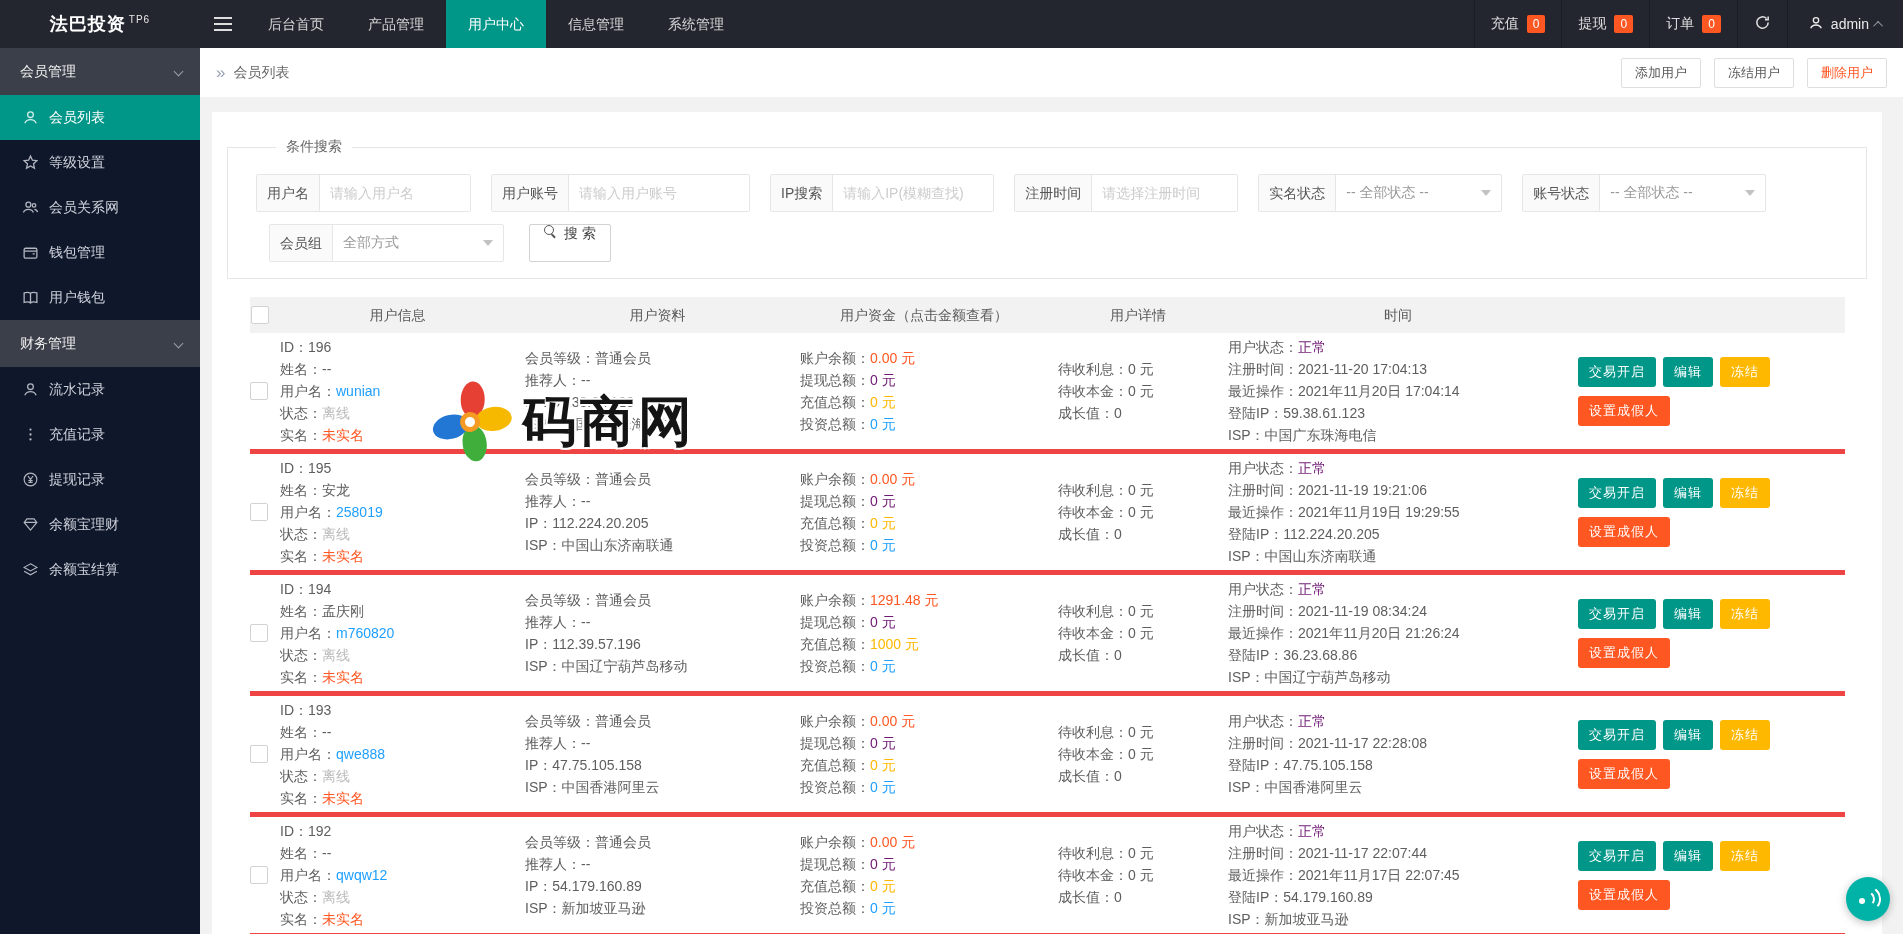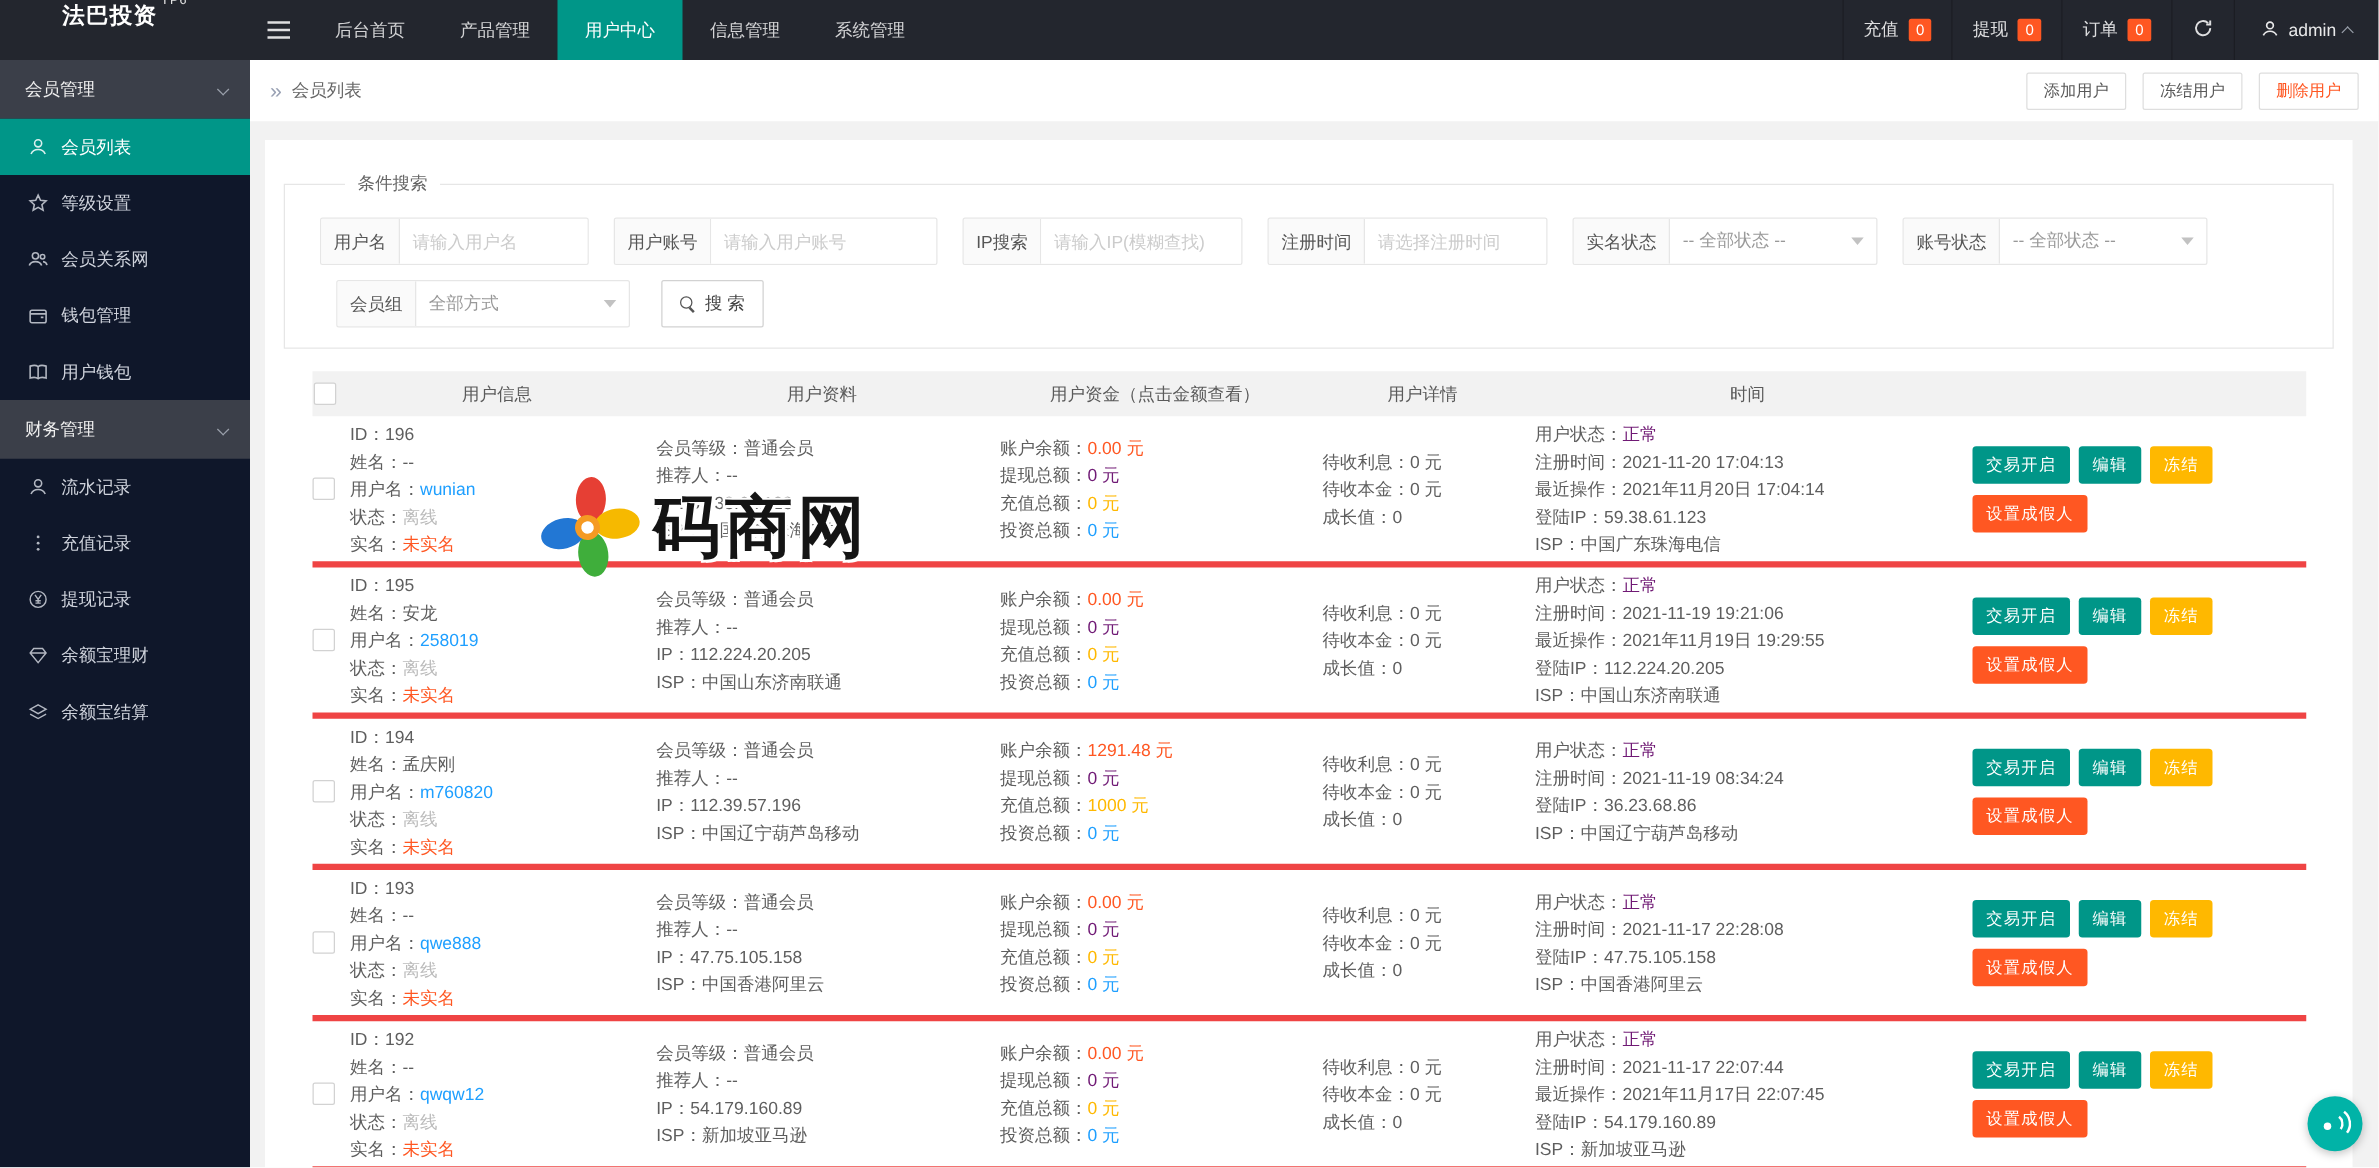--- a/index.html
+++ b/index.html
@@ -2,21 +2,21 @@
 <html style="--accent: #009688;"><head>
 <meta charset="utf-8">
 <style>
   * { box-sizing: border-box; margin: 0; padding: 0; }
   html,body { width:1903px; height:934px; }
   body { font-family:"Liberation Sans","DejaVu Sans",sans-serif; font-size:14px; color:#5e5e5e; overflow:hidden; }
   .app { position:relative; width:1903px; height:934px; background:#f2f2f2; overflow:hidden; }
 
   
   .navbar { position:absolute; top:0; left:0; right:0; height:48px; background:#23262e; display:flex; align-items:stretch; z-index:20; }
-  .logo { width:200px; display:flex; justify-content:center; color:#fff; font-size:18px; font-weight:bold; letter-spacing:1px; }
+  .logo { width:200px; display:flex; align-items:center; justify-content:center; color:#fff; font-size:18px; font-weight:bold; letter-spacing:1px; }
   .logo sup { font-size:10px; font-weight:normal; margin-left:3px; transform:translateY(-5px); color:#e8e8e8; }
   .nav-left { display:flex; align-items:stretch; flex:1; }
   .hamburger { width:46px; display:flex; flex-direction:column; justify-content:center; align-items:center; gap:4px; cursor:pointer; }
   .hamburger i { display:block; width:18px; height:2px; background:rgba(255,255,255,.85); }
   .nav-menu { display:flex; align-items:stretch; list-style:none; }
   .nav-item { padding:0 22px; line-height:48px; color:rgba(255,255,255,.8); cursor:pointer; }
   .nav-item.active { background:#009688; color:#fff; }
   .nav-right { display:flex; align-items:stretch; }
   .nav-stat { display:flex; align-items:center; padding:0 16px; border-left:1px solid rgba(0,0,0,.22); color:rgba(255,255,255,.85); cursor:pointer; }
   .badge { display:inline-block; margin-left:8px; background:#FF5722; color:#fff; font-size:12px; line-height:18px; padding:0 6px; border-radius:2px; }
@@ -49,21 +49,21 @@
   fieldset.search-set legend { margin-left:20px; padding:0 10px; color:#666; font-size:14px; }
   .card { padding-top:26px; }
   .f-row { display:flex; gap:20px; align-items:center; }
   .f-row + .f-row { margin-top:12px;padding-left:13px; }
   .igroup { display:inline-flex; height:38px; border:1px solid #e6e6e6; border-radius:2px; overflow:hidden; }
   .igroup .ilabel { background:#fafafa; border-right:1px solid #e6e6e6; padding:0 10px; line-height:36px; color:#565656; white-space:nowrap; }
   .igroup input { border:0; outline:0; padding:0 10px; font-size:14px; color:#666; font-family:inherit; }
   .igroup input::placeholder { color:#ccc; }
   .isel { display:inline-flex; align-items:center; padding:0 10px; color:#999; cursor:pointer; position:relative; }
   .isel .caret { margin-left:auto; width:0; height:0; border-left:5px solid transparent; border-right:5px solid transparent; border-top:6px solid #c2c2c2; }
-  .search-btn { height:38px; padding:0 14px; background:#fff; border:1px solid #d2d2d2; border-radius:2px; display:inline-flex; align-items:center; color:#444; font-size:14px; cursor:pointer; margin-left:5px; }
+  .search-btn { height:38px; padding:0 14px; background:#fff; border:1px solid #d2d2d2; border-radius:2px; display:inline-flex; align-items:flex-start; color:#444; font-size:14px; cursor:pointer; margin-left:5px; }
   .mag { position:relative; width:13px; height:13px; margin-right:7px; }
   .mag::before { content:""; position:absolute; width:8px; height:8px; border:1.5px solid #555; border-radius:50%; left:0; top:0; }
   .mag::after { content:""; position:absolute; width:5px; height:1.5px; background:#555; transform:rotate(45deg); left:7px; top:10px; }
 
   
   .tbl { margin:18px 37px 0 38px; }
   .thead { display:flex; align-items:center; height:36px; background:#f2f2f2; color:#5a5a5a; }
   .trow { display:flex; min-height:121px; border-bottom:5px solid #ef4444; }
   .col { padding-right:10px; display:flex; flex-direction:column; justify-content:center; line-height:22px; }
   .c-check { width:30px; justify-content:center; align-items:flex-start; }
@@ -457,20 +457,21 @@
       <p><span class="lb">投资总额：</span><span class="v blue money">0 元</span></p>
     </div>
     <div class="col c-details">
       <p><span class="lb">待收利息：</span><span class="v">0 元</span></p>
       <p><span class="lb">待收本金：</span><span class="v">0 元</span></p>
       <p><span class="lb">成长值：</span><span class="v">0</span></p>
     </div>
     <div class="col c-time">
       <p><span class="lb">用户状态：</span><span class="v green">正常</span></p>
       <p><span class="lb">注册时间：</span><span class="v">2021-11-19 08:34:24</span></p>
+      <p><span class="lb">最近操作：</span><span class="v">2021年11月20日 21:26:24</span></p>
       <p><span class="lb">登陆IP：</span><span class="v">36.23.68.86</span></p>
       <p><span class="lb">ISP：</span><span class="v">中国辽宁葫芦岛移动</span></p>
     </div>
     <div class="col c-actions">
       <div class="btn-line">
         <button class="abtn teal">交易开启</button>
         <button class="abtn teal">编辑</button>
         <button class="abtn amber">冻结</button>
       </div>
       <div class="btn-line">

